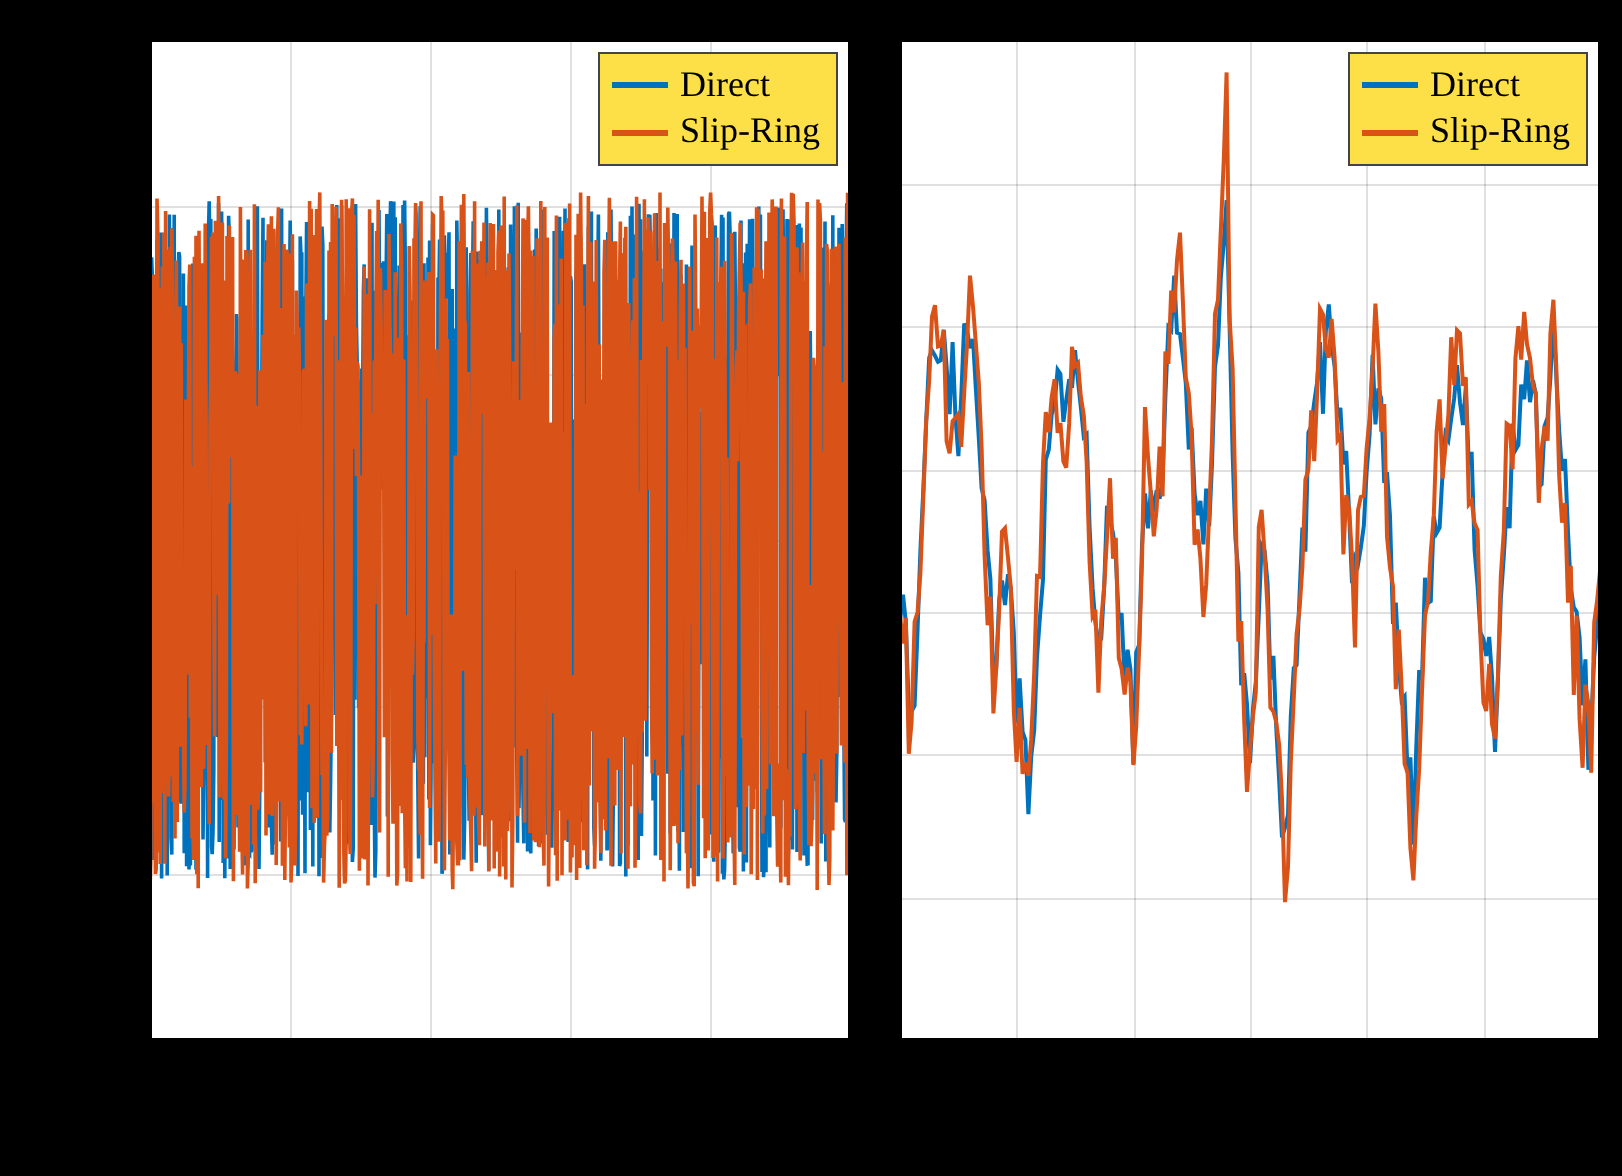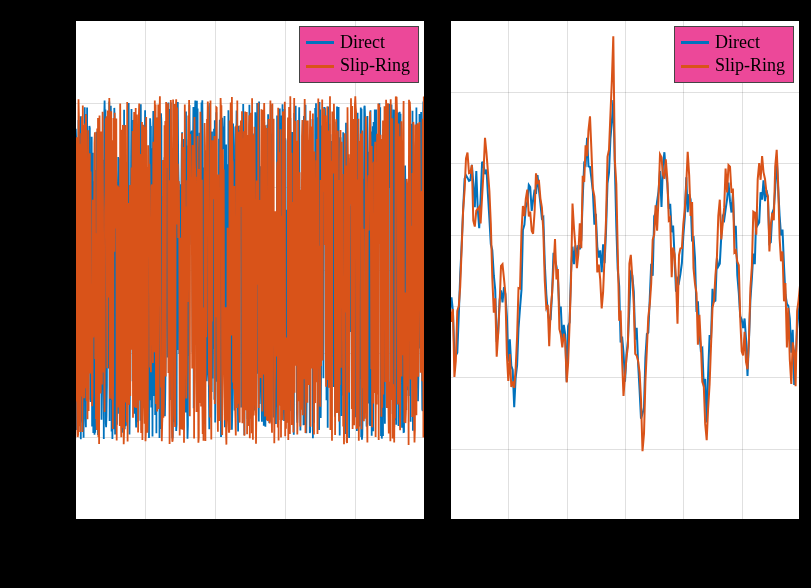--- a/index.html
+++ b/index.html
@@ -49,21 +49,21 @@
     position: absolute;
     top: 0; left: 0;
     width: 100%;
     height: 100%;
     z-index: 2;
   }
   .legend {
     position: absolute;
     top: 6px;
     right: 6px;
-    background: #ec4899;
+    background: #fde047;
     border: 1px solid #444;
     padding: 4px 8px 4px 6px;
     z-index: 20;
     font-size: 18px;
   }
   .legend-row {
     display: flex;
     align-items: center;
     gap: 6px;
     line-height: 1.3;

